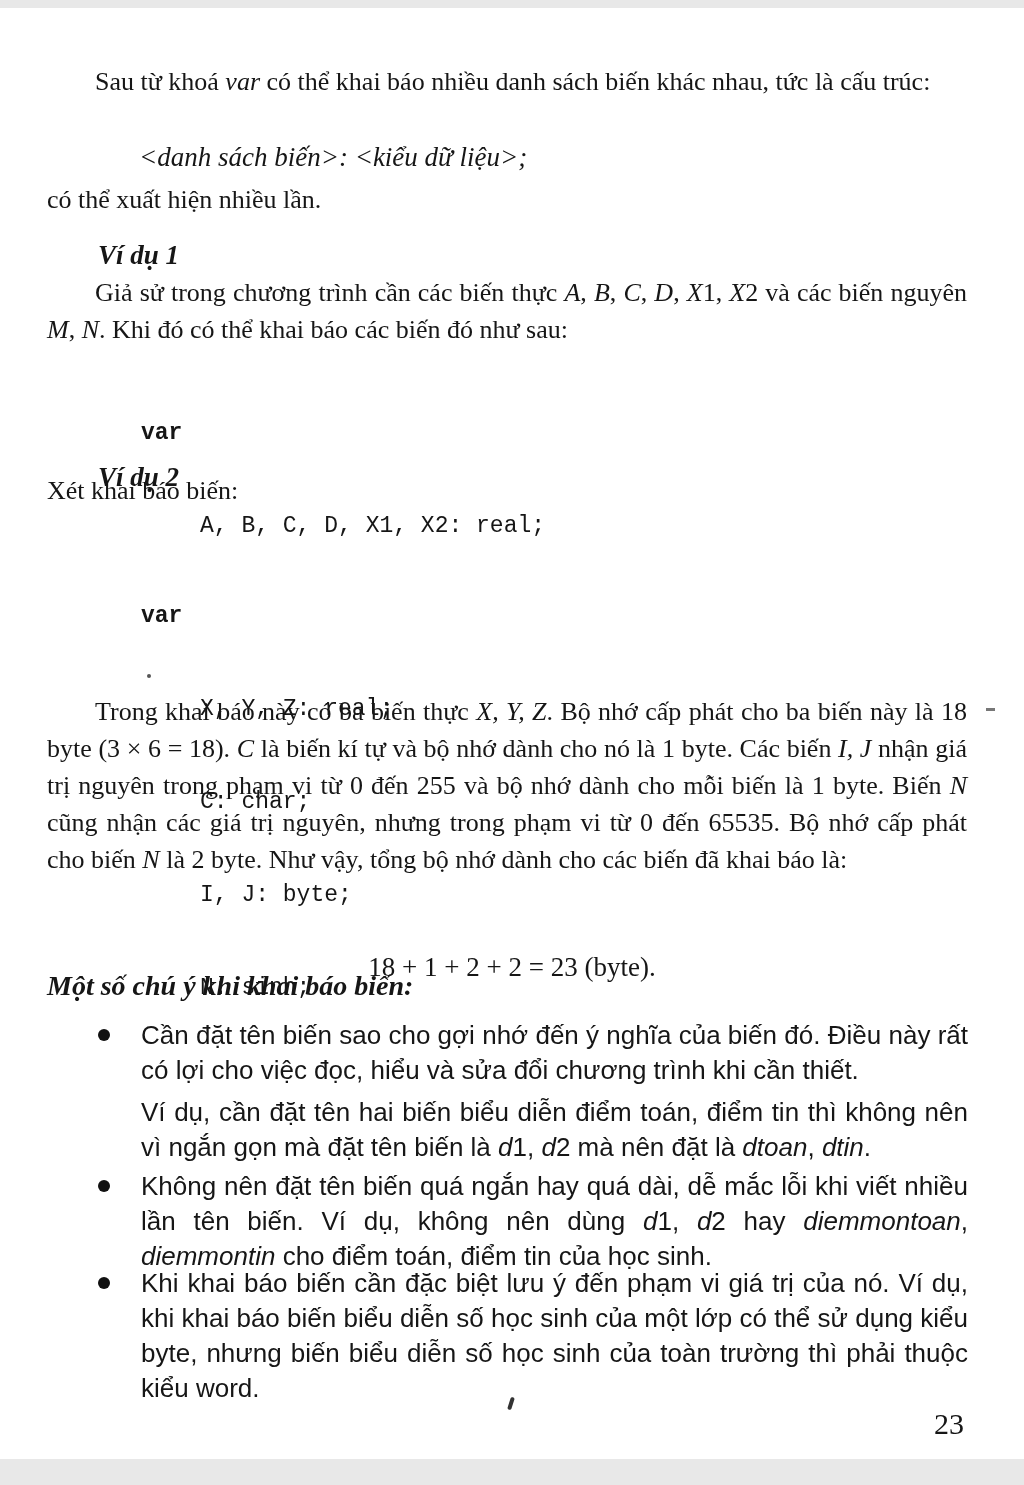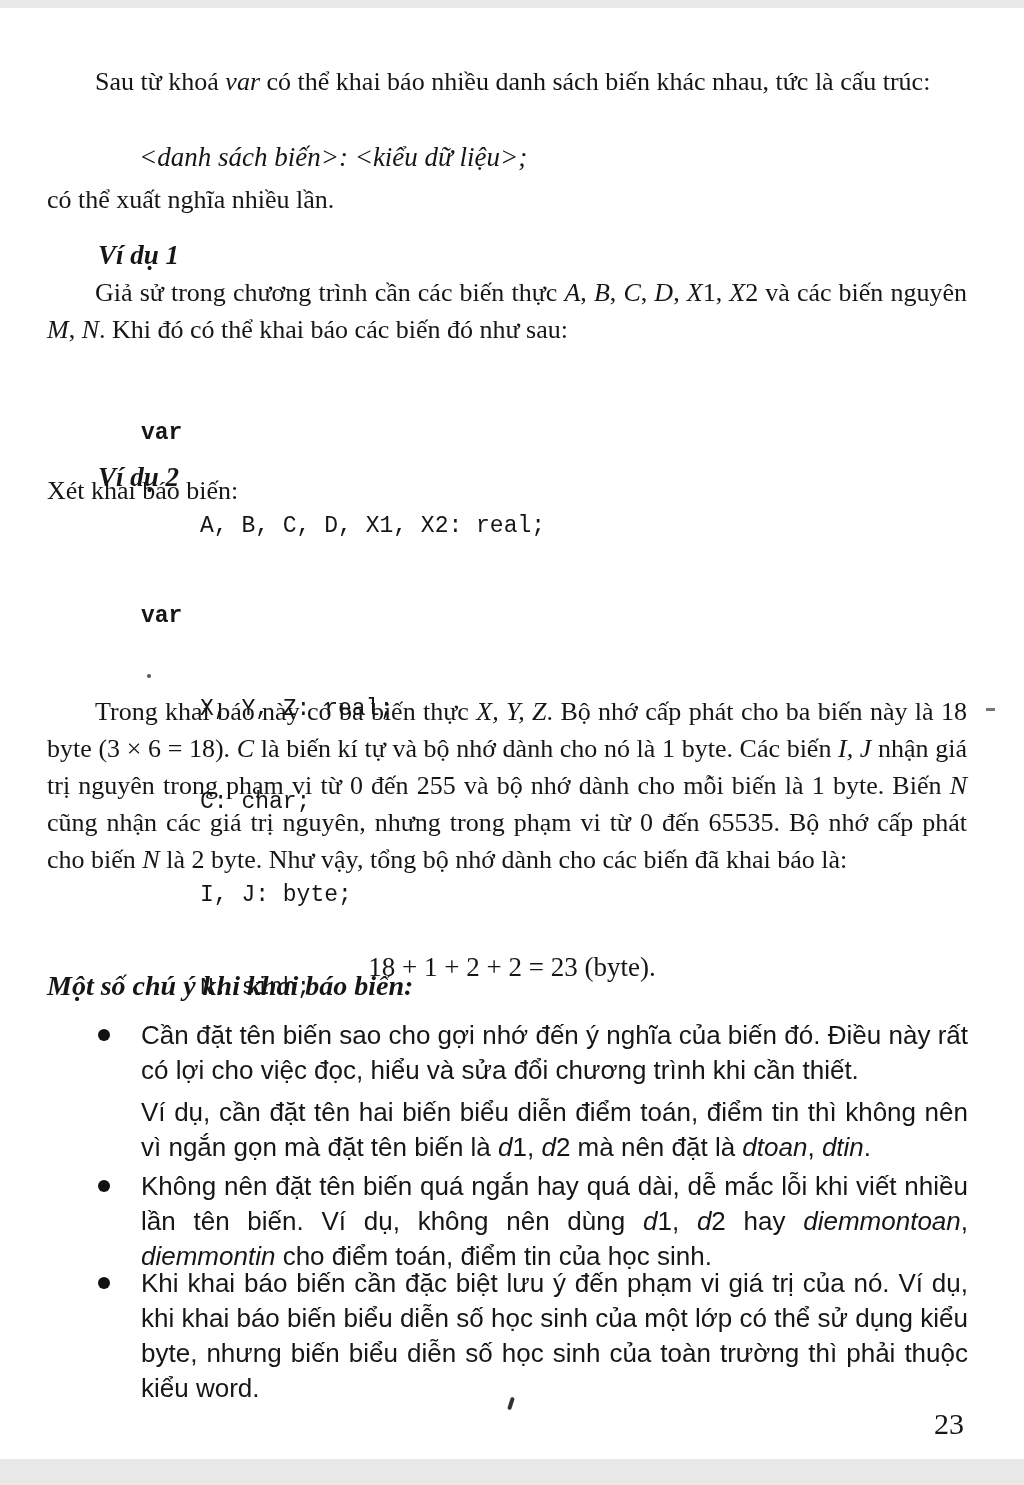--- a/index.html
+++ b/index.html
@@ -64,21 +64,21 @@
 </style>
 </head>
 <body>
 
 <div class="page" style="color: rgb(22, 22, 22);">
 
   <p class="blk serif indent" style="top:55px"><span>Sau từ khoá </span><span class="s-i">var</span><span> có thể khai báo nhiều danh sách biến khác nhau, tức là cấu trúc:</span></p>
 
   <p class="blk syntax" style="top:131px"><span class="s-i">&lt;danh sách biến&gt;: &lt;kiểu dữ liệu&gt;;</span></p>
 
-  <p class="blk serif" style="top:173px"><span>có thể xuất nghĩa nhiều lần.</span></p>
+  <p class="blk serif" style="top:173px"><span>có thể xuất hiện nhiều lần.</span></p>
 
   <h3 class="blk ex-heading" style="top:230px">Ví dụ 1</h3>
 
   <p class="blk serif indent" style="top:266px"><span>Giả sử trong chương trình cần các biến thực </span><span class="s-i">A</span><span>, </span><span class="s-i">B</span><span>, </span><span class="s-i">C</span><span>, </span><span class="s-i">D</span><span>, </span><span class="s-i">X</span><span>1, </span><span class="s-i">X</span><span>2 và các biến nguyên </span><span class="s-i">M</span><span>, </span><span class="s-i">N</span><span>. Khi đó có thể khai báo các biến đó như sau:</span></p>
 
   <div class="blk code" style="top:348px">
     <div class="kw">var</div>
     <div class="cl">A, B, C, D, X1, X2: real;</div>
   </div>
 

